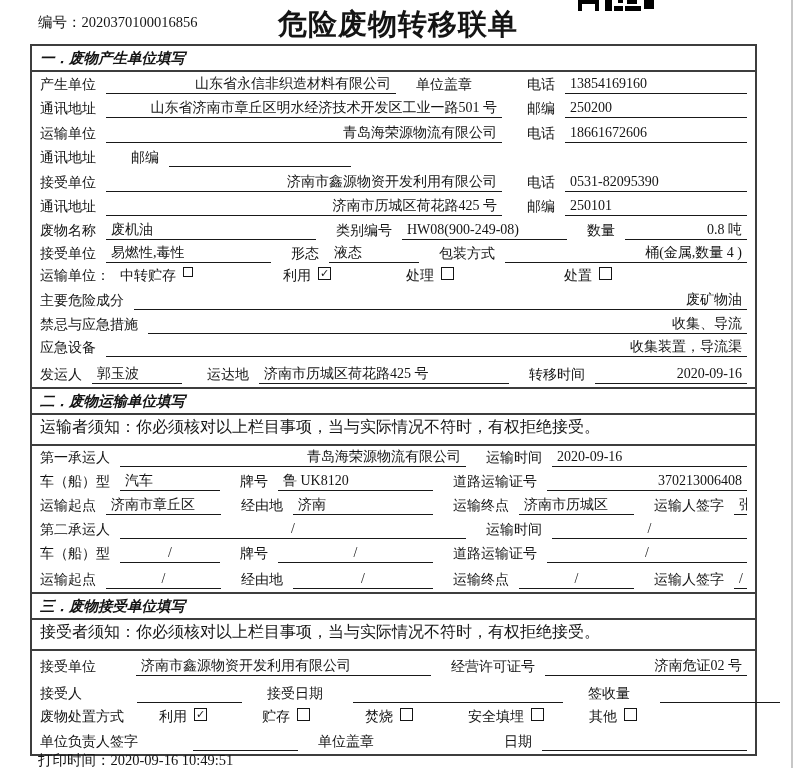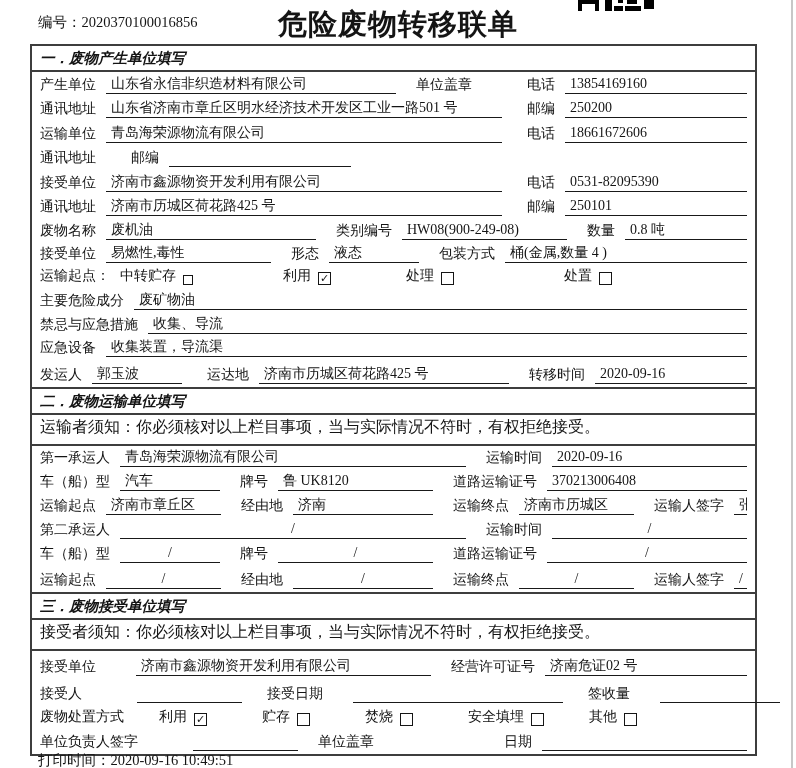--- a/index.html
+++ b/index.html
@@ -25,32 +25,32 @@
   .bt { border-top:2px solid #3d3d3d; }
   .notice-row { padding:2px 8px 6px 8px; border-bottom:2px solid #3d3d3d; font-size:16px; }
 
   .row { display:flex; align-items:flex-end; padding:0 8px 3px 8px; }
   .h245{height:24.5px} .h235{height:23.5px} .h27{height:27px} .h24{height:24px}
   .h26{height:26px} .h28{height:28px}
 
   .lbl { white-space:nowrap; margin-right:10px; }
   .uv  { border-bottom:1px solid #191919; padding:0 5px; white-space:nowrap;
          min-height:18px; overflow:hidden; }
-  .grow { flex:1 1 auto; }
+  .grow { flex:1 1 auto;text-align:right; }
   .ctr { text-align:center; }
   .w90{flex:0 0 90px} .w100{flex:0 0 100px} .w105{flex:0 0 105px} .w115{flex:0 0 115px}
   .w120{flex:0 0 120px} .w140{flex:0 0 140px} .w155{flex:0 0 155px} .w165{flex:0 0 165px}
   .w182{flex:0 0 182px} .w195{flex:0 0 195px} .w210{flex:0 0 210px} .w250{flex:0 0 250px}
   .w295{flex:0 0 295px}
   .ml20{margin-left:20px} .ml25{margin-left:25px} .ml30{margin-left:30px}
   .ml45{margin-left:45px} .ml55{margin-left:55px}
   .ml75{margin-left:75px} .ml90{margin-left:90px} .ml110{margin-left:110px}
   .mr0{margin-right:0}
 
-  .cbg { display:flex; align-items:flex-end; white-space:nowrap; }
+  .cbg { display:flex; align-items:flex-start; white-space:nowrap; }
   .cb  { width:13px; height:13px; border:1.5px solid #151515; margin-left:7px;
          display:flex; align-items:center; justify-content:center;
          font-size:11px; line-height:1; font-family:"DejaVu Sans",sans-serif; }
   .cb-sm { width:10px; height:10px; border-width:1px; }
 
   .print-line { position:absolute; left:38px; top:751px; font-size:14.5px; white-space:nowrap; }
 </style>
 </head>
 <body>
 
@@ -129,21 +129,21 @@
   <div class="row h235">
     <span class="lbl">接受单位</span>
     <span class="uv w165">易燃性,毒性</span>
     <span class="lbl ml20">形态</span>
     <span class="uv w90">液态</span>
     <span class="lbl ml20">包装方式</span>
     <span class="uv grow mr0">桶(金属,数量  4 )</span>
   </div>
 
   <div class="row h235" style="align-items:center">
-    <span class="lbl">运输起点：</span>
+    <span class="lbl">运输单位：</span>
     <span class="cbg">
       <span>中转贮存</span>
       <span class="cb cb-sm">
           <span></span>
         </span>
     </span>
     <span class="cbg ml90">
       <span>利用</span>
       <span class="cb">
           <span>✓</span>

